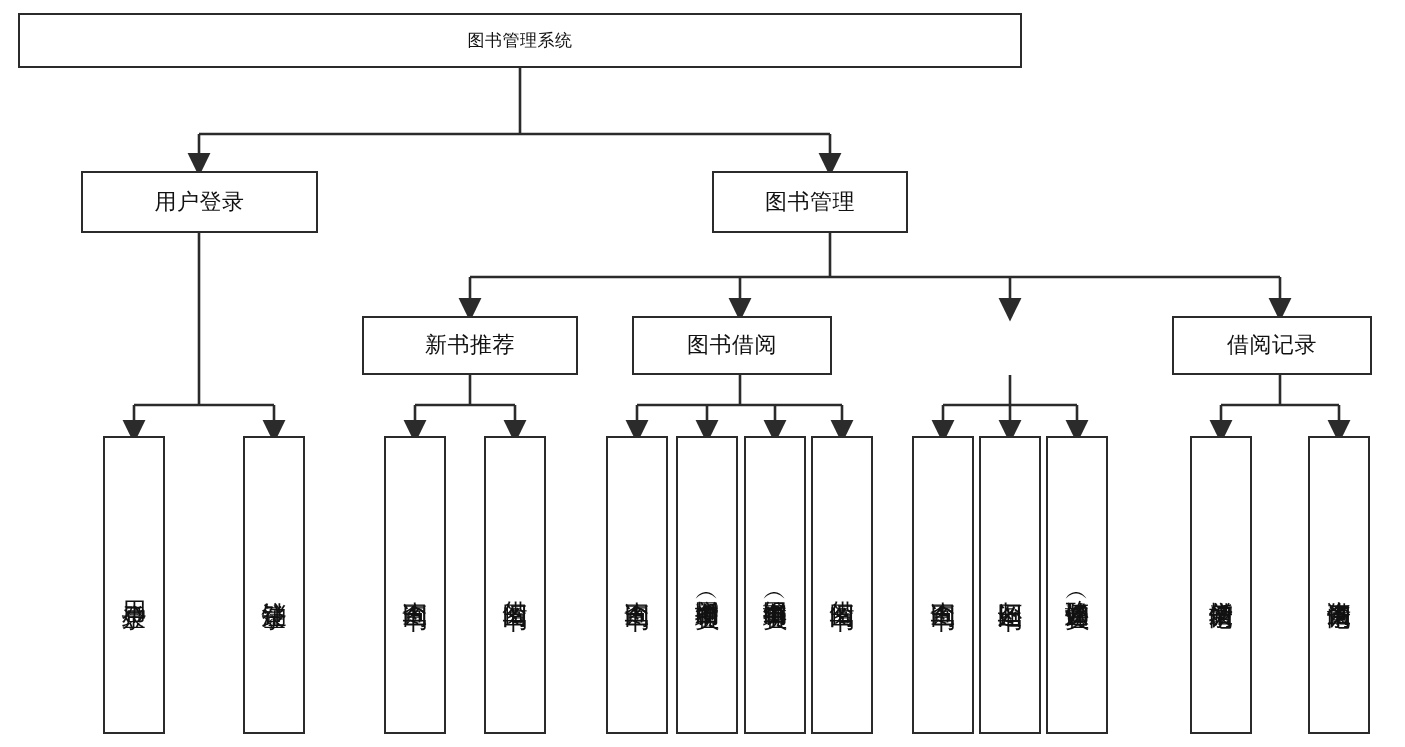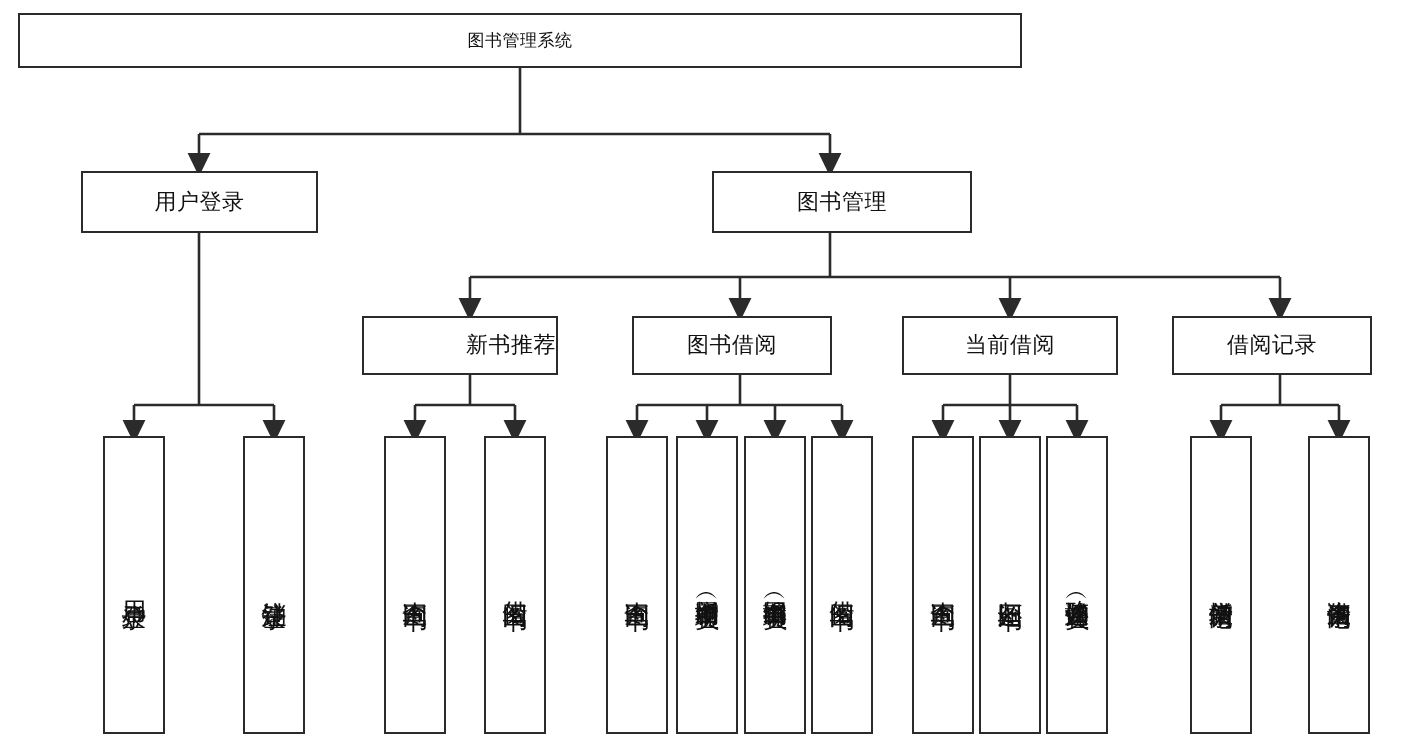--- a/index.html
+++ b/index.html
@@ -134,33 +134,30 @@
     </g>
   </svg>
 
   <div class="node horiz root" style="left:18px; top:13px; width:1004px; height:55px;">
     <span class="label">图书管理系统</span>
   </div>
 
   <div class="node horiz" style="left:81px; top:171px; width:237px; height:62px;">
     <span class="label">用户登录</span>
   </div>
-  <div class="node horiz" style="left:712px; top:171px; width:260px; height:62px;">
+  <div class="node horiz" style="left:712px; top:171px; width:196px; height:62px;">
     <span class="label">图书管理</span>
   </div>
 
-  <div class="node horiz" style="left:362px; top:316px; width:196px; height:59px;justify-content:flex-end;">
+  <div class="node horiz" style="left:362px; top:316px; width:216px; height:59px;">
     <span class="label">新书推荐</span>
   </div>
   <div class="node horiz" style="left:632px; top:316px; width:200px; height:59px;">
     <span class="label">图书借阅</span>
   </div>
-  <div class="node horiz" style="left:902px; top:316px; width:216px; height:59px;">
-    <span class="label">当前借阅</span>
-  </div>
   <div class="node horiz" style="left:1172px; top:316px; width:200px; height:59px;">
     <span class="label">借阅记录</span>
   </div>
 
   <div class="node vert" style="left:103px; top:436px; width:62px; height:298px;">
     <span class="label">用户登录</span>
   </div>
   <div class="node vert" style="left:243px; top:436px; width:62px; height:298px;">
     <span class="label">注销登录</span>
   </div>

